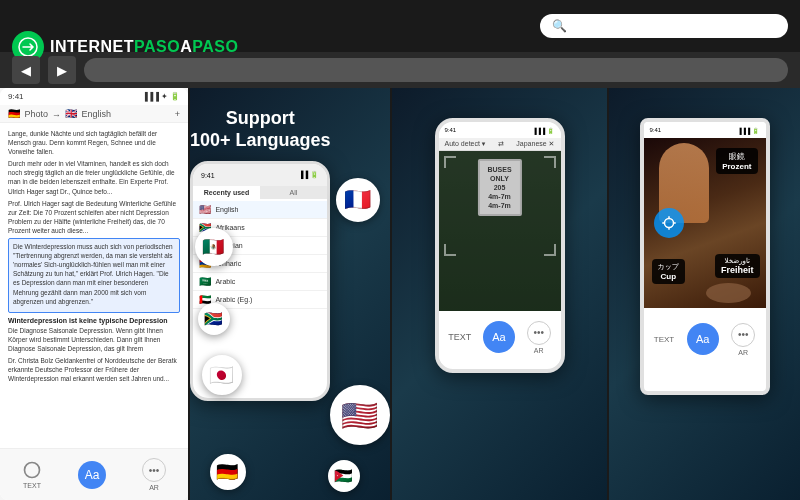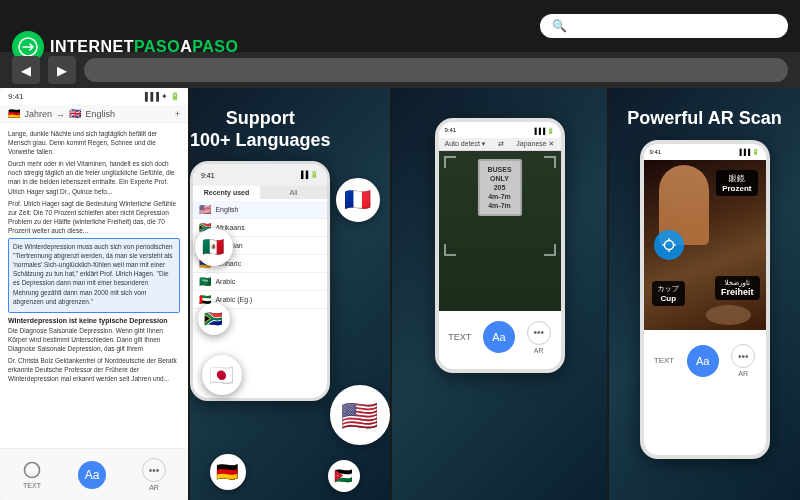--- a/index.html
+++ b/index.html
@@ -412,25 +412,25 @@
       align-items: center;
       padding-top: 20px;
     }
     .ar-phone {
       position: relative;
       width: 130px;
       margin-top: 10px;
     }
     .ar-phone-shell {
       background: white;
-      border-radius: 18px;
+      border-radius: 8px;
       border: 4px solid #e0e0e0;
       overflow: hidden;
       width: 130px;
-      height: 319px;
+      height: 277px;
       box-shadow: 0 4px 20px rgba(0,0,0,0.5);
     }
     .ar-camera-view {
       background: #2a1a1a;
       height: 170px;
       position: relative;
       overflow: hidden;
     }
     .ar-food-bg {
       width: 100%;
@@ -544,21 +544,21 @@
 <div class="main-content">
 
   <div class="panel-1">
     <div class="phone-frame-1">
       <div class="phone-status-bar">
         <span>9:41</span>
         <span>▐▐▐ ✦ 🔋</span>
       </div>
       <div class="phone-lang-bar">
         <span class="flag-small">🇩🇪</span>
-        <span>Jahren</span>
+        <span>Photo</span>
         <span>→</span>
         <span class="flag-small">🇬🇧</span>
         <span>English</span>
         <span style="margin-left:auto;">+</span>
       </div>
       <div class="phone-body">
         <div class="phone-text-line">Lange, dunkle Nächte und sich tagtäglich befällt der Mensch grau. Denn kommt Regen, Schnee und die Vorweihe fallen.</div>
         <div class="phone-text-line">Durch mehr oder in viel Vitaminen, handelt es sich doch noch stregig täglich an die freier unglückliche Gefühle, die man in die beiden lebenszeit enthalte. Ein Experte Prof. Ulrich Hager sagt Dr., Quince befo...</div>
         <div class="phone-text-line">Prof. Ulrich Hager sagt die Bedeutung Winterliche Gefühle zur Zeit: Die 70 Prozent schleifen aber nicht Depression Problem zu der Hälfte (winterliche Freiheit) das, die 70 Prozent weiter auch diese...</div>
         <div class="highlight-box">
@@ -674,21 +674,20 @@
           <div class="bottom-btn">
             <div class="btn-icon-dots">•••</div>
             <span style="font-size:7px;">AR</span>
           </div>
         </div>
       </div>
     </div>
   </div>
 
   <div class="panel-4">
-    <div class="panel-title">Powerful AR Scan</div>
     <div class="ar-phone">
       <div class="ar-phone-shell">
         <div class="ar-status-bar">
           <span>9:41</span>
           <span>▐▐▐ 🔋</span>
         </div>
         <div class="ar-camera-view">
           <div class="ar-food-bg">
 
             <div style="position:absolute;top:0;left:0;right:0;bottom:0;background:linear-gradient(160deg, #1a0808 0%, #4a2a15 40%, #6a4525 60%, #3a1a08 100%);"></div>

